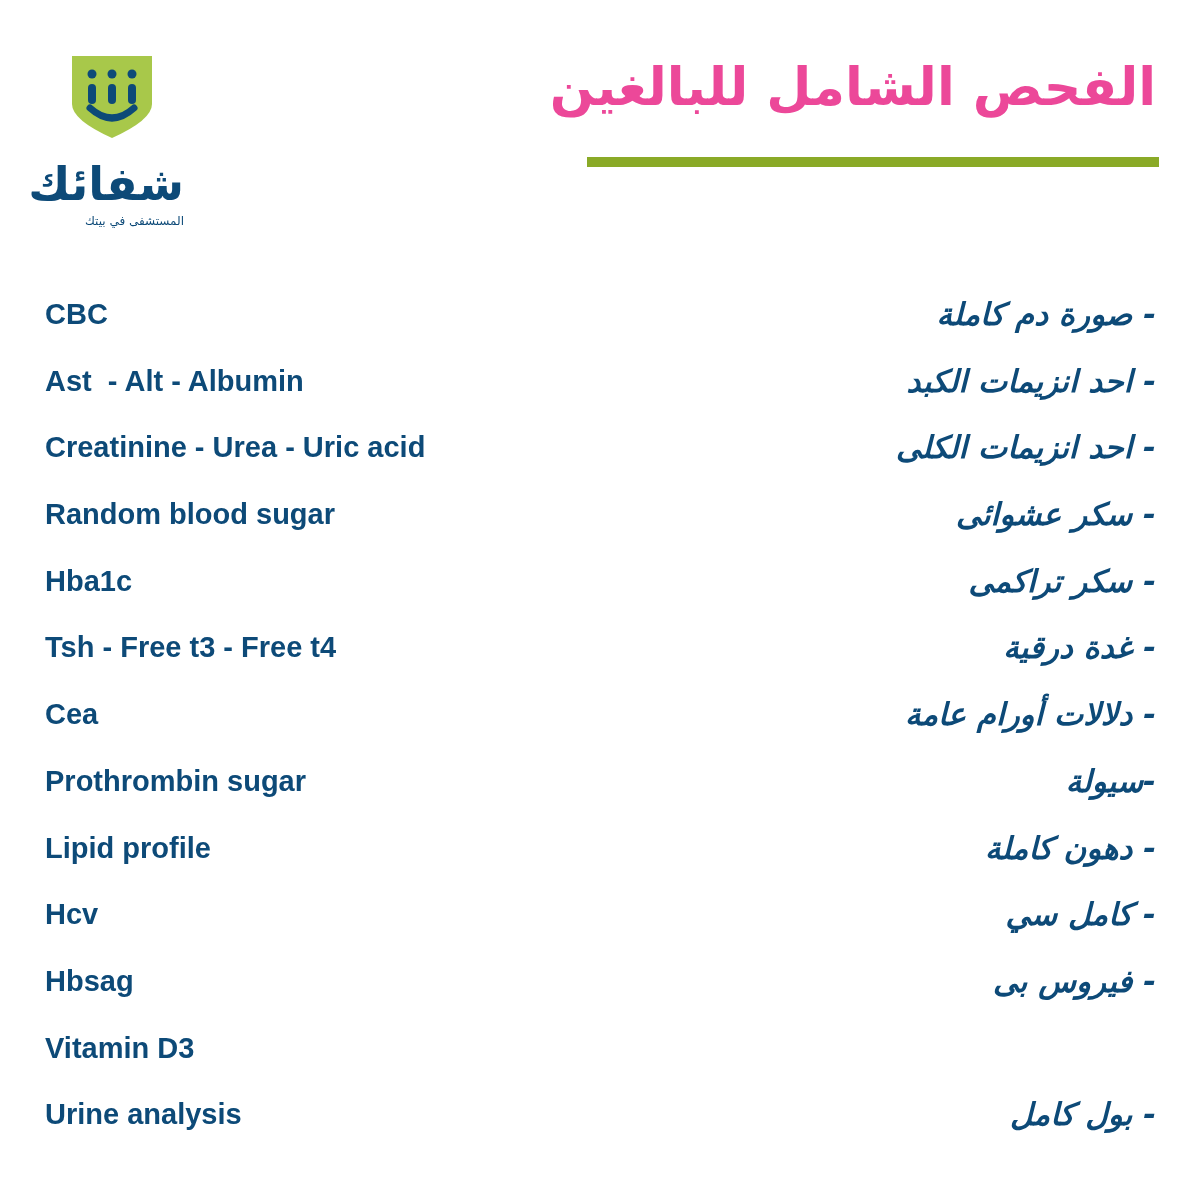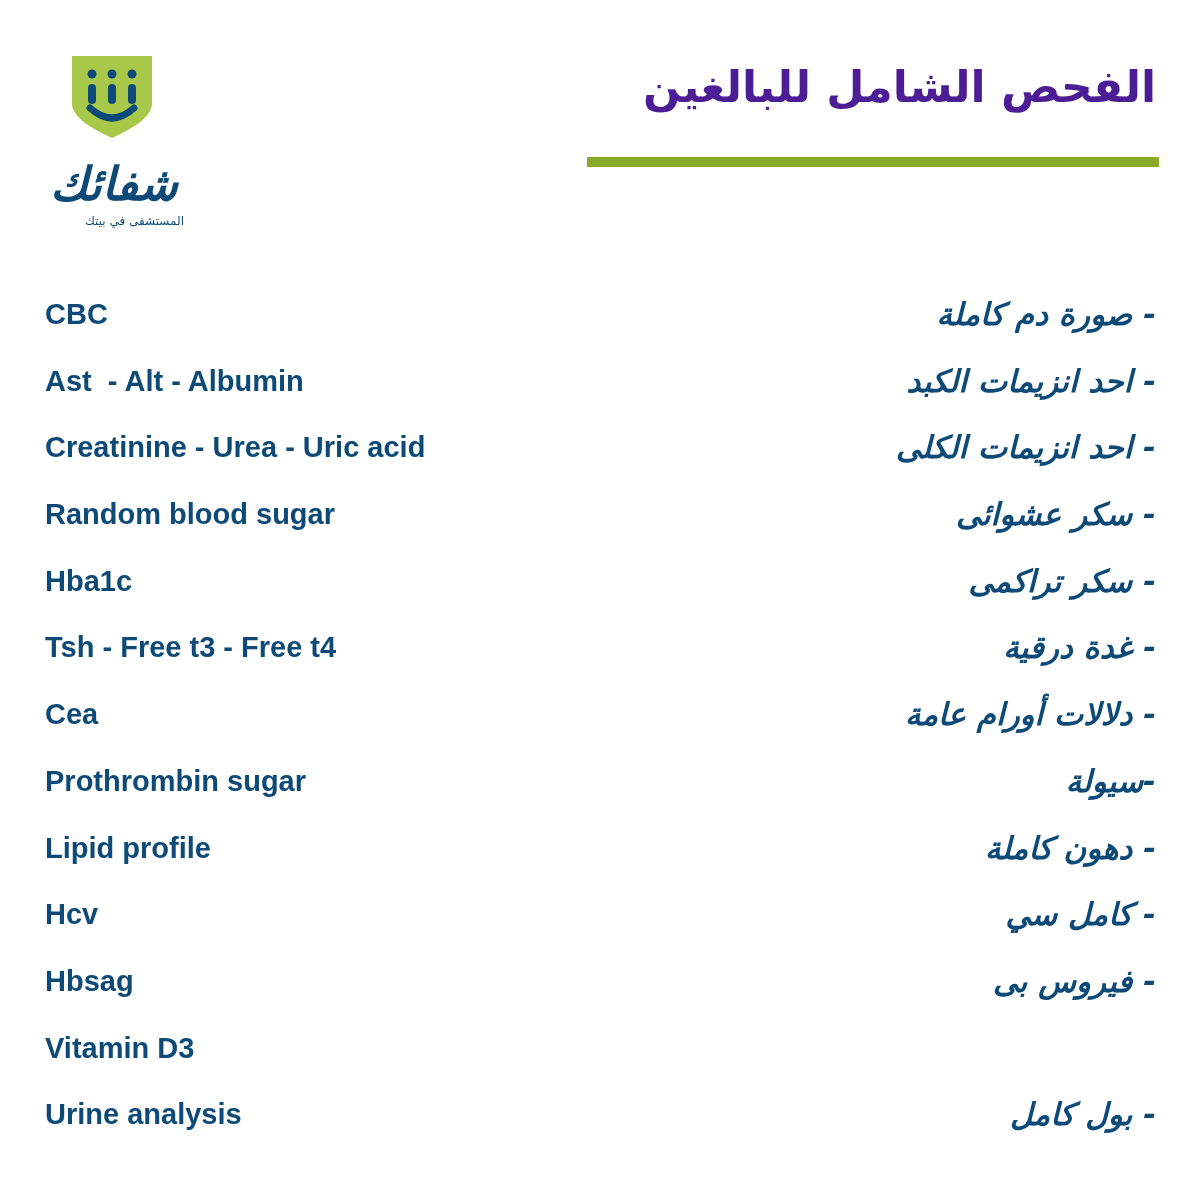--- a/index.html
+++ b/index.html
@@ -1,25 +1,25 @@
 <!DOCTYPE html>
 <html><head>
   <meta charset="utf-8">
   <style>
     html, body { margin: 0; padding: 0; background: #ffffff; }
     body { width: 1200px; height: 1200px; position: relative; overflow: hidden;
            font-family: "DejaVu Sans", sans-serif; color: #0d4a78; }
     .logo { position: absolute; left: 44px; top: 54px; width: 140px; height: 180px; }
     .shield { position: absolute; left: 26px; top: 0; width: 84px; height: 84px; }
     .brand-name { position: absolute; left: 0; top: 100px; width: 140px; text-align: center;
-                  font-size: 46px; font-weight: bold; color: #0d4a78; direction: rtl; line-height: 60px; font-style: italic; }
+                  font-size: 46px; font-weight: bold; color: #0d4a78; direction: rtl; line-height: 60px; }
     .brand-tagline { position: absolute; left: 0; top: 160px; width: 140px; text-align: right;
                      font-size: 12px; color: #0d4a78; direction: rtl; }
-    .title { position: absolute; right: 44px; top: 52px; font-size: 44px; font-weight: bold;
-             color: #4c1d95; direction: rtl; line-height: 70px; white-space: nowrap; }
+    .title { position: absolute; right: 44px; top: 52px; font-size: 52px; font-weight: bold;
+             color: #ec4899; direction: rtl; line-height: 70px; white-space: nowrap; }
     .title-rule { position: absolute; left: 587px; top: 157px; width: 572px; height: 10px; background: #8aaa27; }
     .list { position: absolute; left: 0; top: 296px; width: 1200px; }
     .row { position: relative; height: 66.7px; }
     .en { position: absolute; left: 45px; top: 2px; font-family: "Liberation Sans", sans-serif;
           font-weight: bold; font-size: 29px; color: #0d4a78; white-space: pre; }
     .ar { position: absolute; right: 44px; top: 0px; font-weight: bold; font-size: 31px;
           color: #0d4a78; direction: rtl; white-space: pre; font-style: italic; }
   </style>
 </head>
 <body>

